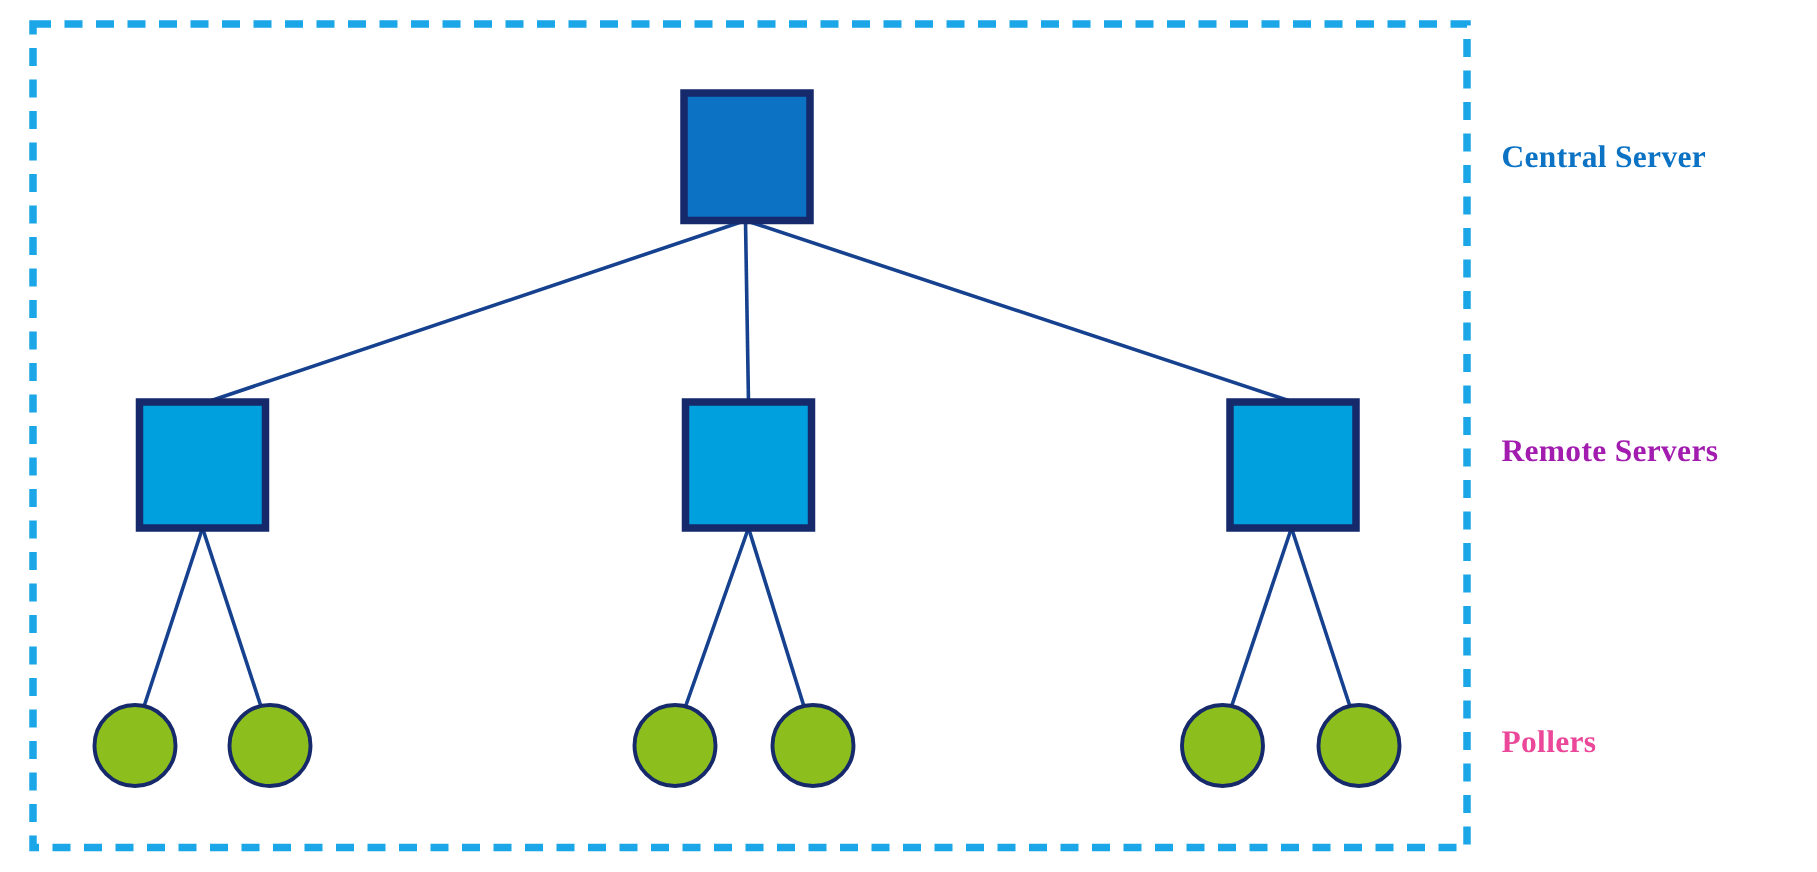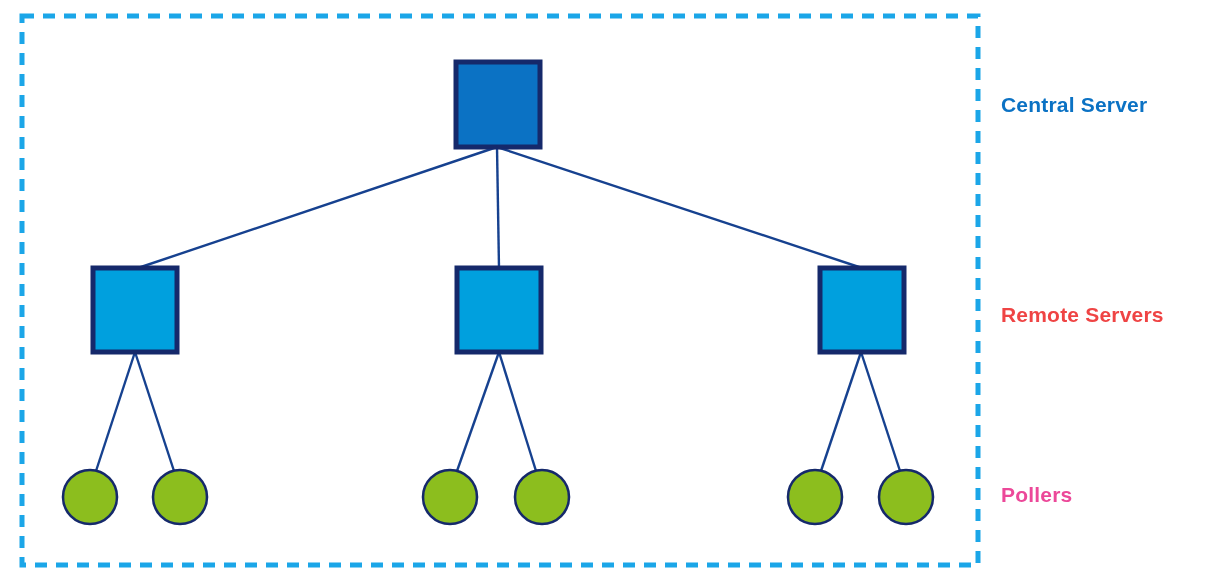--- a/index.html
+++ b/index.html
@@ -21,36 +21,36 @@
   #architecture-svg {
     position: absolute;
     top: 0;
     left: 0;
     width: 1211px;
     height: 581px;
     display: block;
   }
   .tier-label {
     position: absolute;
-    font-family: Liberation Sans, sans-serif;
+    font-family: Liberation Serif, serif;
     font-weight: bold;
     font-size: 21px;
     letter-spacing: 0.2px;
     white-space: nowrap;
     line-height: 1;
   }
   #label-central-server {
     left: 1001px;
     top: 94px;
     color: #0B72C4;
   }
   #label-remote-servers {
     left: 1001px;
-    top: 304px;
-    color: #ef4444;
+    top: 290px;
+    color: #a21caf;
   }
   #label-pollers {
     left: 1001px;
     top: 484px;
     color: #ec4899;
   }
 </style>
 </head>
 <body>
 

